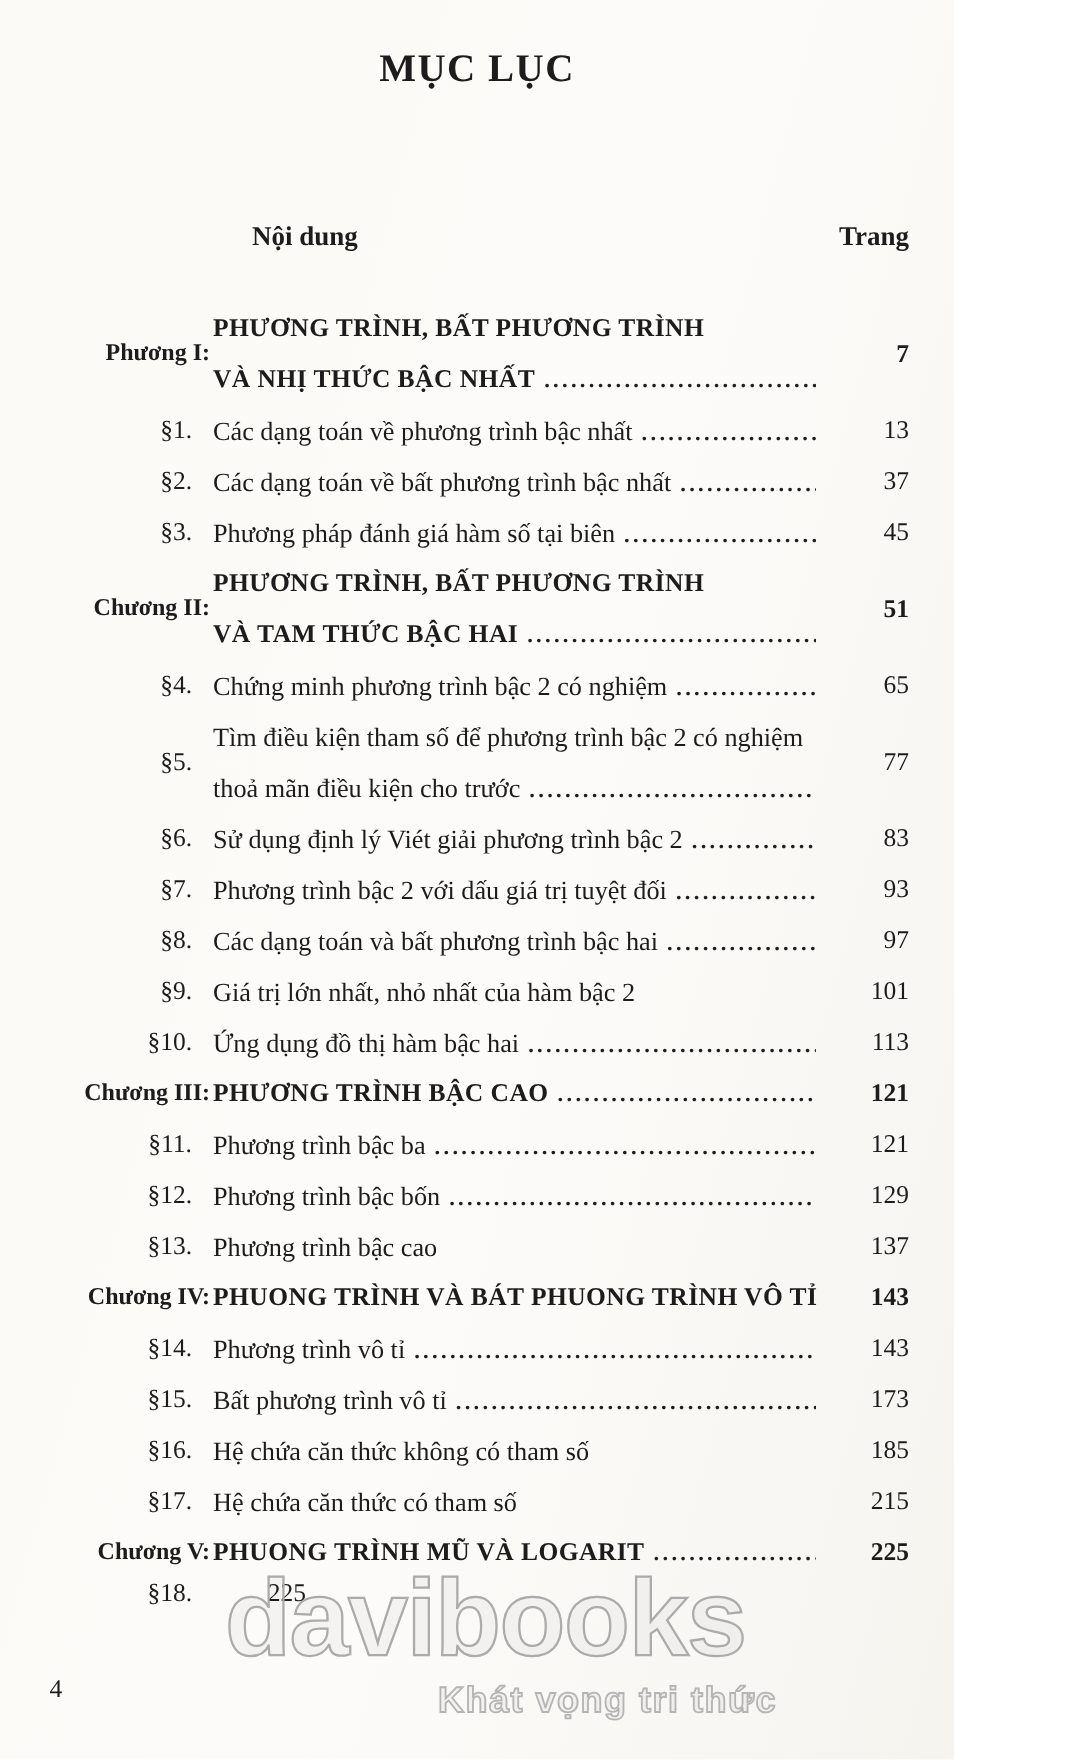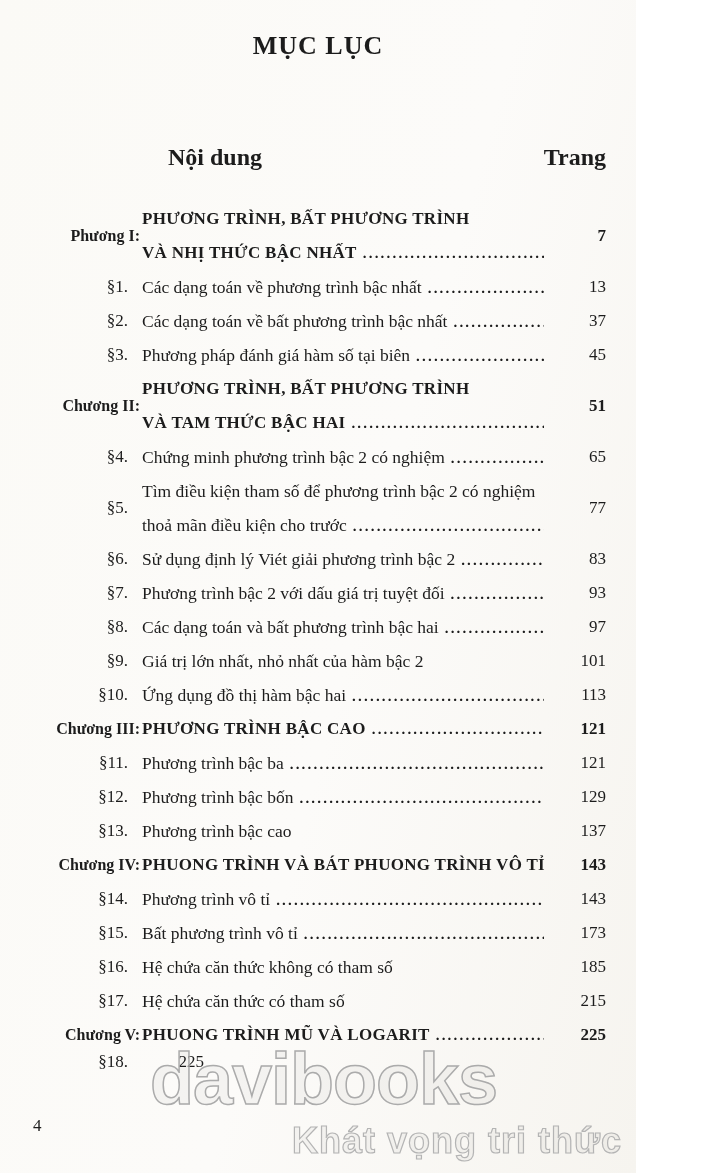--- a/index.html
+++ b/index.html
@@ -17,21 +17,21 @@
     padding-top:31px;
     text-align:center;
     font-size:26px;
     font-weight:bold;
     letter-spacing:1px;
   }
   .col-headers{
     display:flex;
     justify-content:space-between;
     margin:85px 30px 0 168px;
-    font-size:24px;
+    font-size:18px;
     font-weight:bold;
     line-height:22px;
   }
   .toc{
     margin:34px 30px 0 0;
   }
   .row{
     display:flex;
     align-items:center;
   }
@@ -102,21 +102,21 @@
   }
   .wm-logo{
     left:150px;
     top:1038px;
     font-size:72px;
     letter-spacing:-1px;
   }
   .wm-slogan{
     left:292px;
     top:1120px;
-    font-size:36px;
+    font-size:24px;
     letter-spacing:1px;
     -webkit-text-stroke:1.2px #b4b4b4;
   }
 </style>
 </head>
 <body>
 
 <div class="page">
 
   <h1 class="doc-title">MỤC LỤC</h1>

